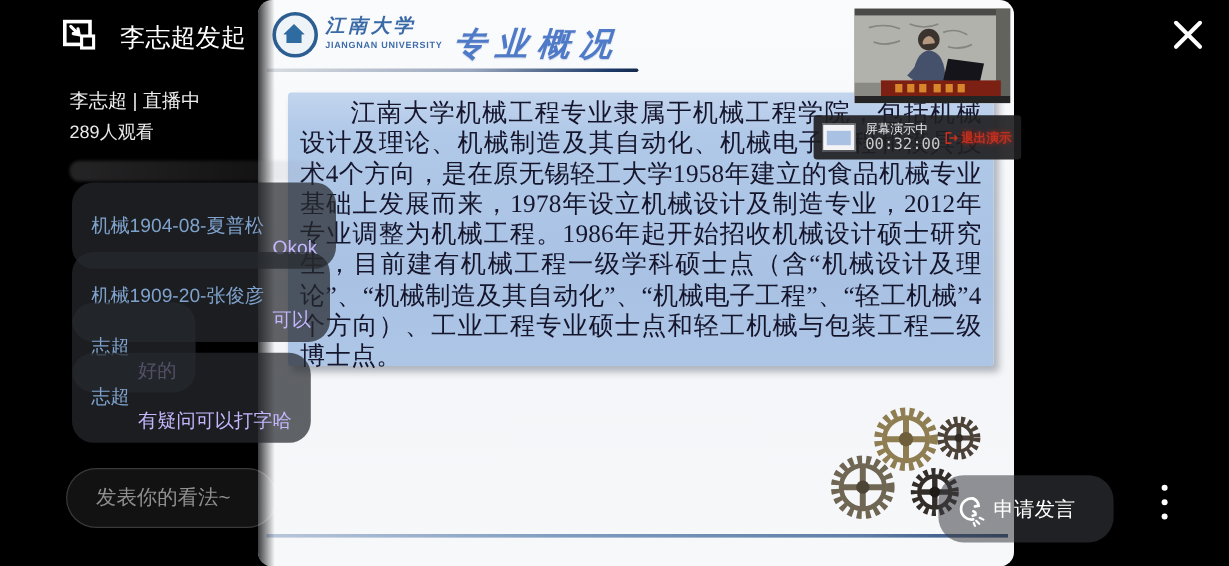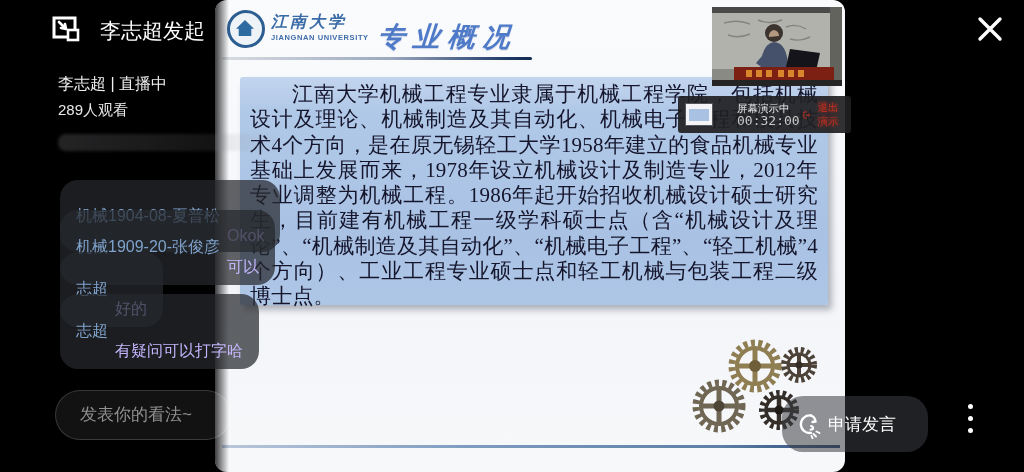--- a/index.html
+++ b/index.html
@@ -56,46 +56,46 @@
   
   #chat{left:0;top:0;width:520px;height:472px;z-index:5;pointer-events:none;}
   .chat-row{position:absolute;left:60px;display:inline-flex;align-items:center;gap:7px;
     padding:7px 16px;border-radius:18px;background:rgba(38,40,44,.72);
     font-size:16px;white-space:nowrap;pointer-events:auto;}
   .chat-user{color:#7fa2cc;}
   .chat-text{color:#c4b5fd;margin-top:40px;}
   .chat-faded{left:58px;top:134px;width:226px;height:17px;border-radius:8px;
     background:linear-gradient(90deg,rgba(130,130,135,.28),rgba(130,130,135,.14) 72%,rgba(130,130,135,0));
     filter:blur(1.5px);position:absolute;}
-  .row1{top:180px;text-align:center;}.row2{top:210px;}.row3{top:252px;}.row4{top:294px;}.row5{top:336px;}
+  .row1{top:152px;text-align:center;}.row2{top:210px;}.row3{top:252px;}.row4{top:294px;}.row5{top:336px;}
 
   
   .chat-input-wrap{left:55px;top:390px;width:176px;height:50px;border-radius:26px;z-index:6;
     background:rgba(255,255,255,.07);border:1px solid rgba(255,255,255,.17);box-sizing:border-box;}
   .chat-input{width:100%;height:100%;background:transparent;border:none;outline:none;
     color:#ddd;font-size:17px;padding:0 24px;box-sizing:border-box;
     font-family:"Liberation Sans",sans-serif;}
   .chat-input::placeholder{color:#8f8f8f;opacity:1;}
 
   
   #webcam{left:712px;top:7px;width:130px;height:79px;z-index:6;overflow:hidden;background:#9a9a96;}
 
   
   #share-bar{left:678px;top:96px;width:173px;height:37px;z-index:6;border-radius:3px;
     background:rgba(32,32,34,.92);display:flex;align-items:center;}
   .share-thumb{width:28px;height:23px;background:#f4f4f6;margin-left:7px;flex:0 0 auto;
     border:1px solid #55585e;box-sizing:border-box;position:relative;}
   .share-thumb-box{position:absolute;left:3px;top:5px;width:20px;height:12px;background:#a9c2e4;}
-  .share-info{margin-left:24px;line-height:12.5px;}
+  .share-info{margin-left:8px;line-height:12.5px;}
   .share-status{font-size:10.5px;color:#ececec;}
   .share-timer{font-size:13px;color:#c9c9c9;font-family:"DejaVu Sans Mono",monospace;}
   .share-exit{margin-left:auto;margin-right:6px;display:flex;align-items:center;gap:3px;
     color:#c2301f;font-size:10.5px;text-shadow:0 0 4px rgba(210,40,25,.9);
     background:none;border:none;padding:2px;cursor:pointer;
-    font-family:"Liberation Sans",sans-serif;filter:blur(.4px);}
+    font-family:"Liberation Sans",sans-serif;filter:blur(.4px);font-weight:bold;}
 
   
   .close-btn{left:972px;top:11px;width:36px;height:36px;z-index:8;background:none;border:none;padding:0;cursor:pointer;}
   .more-btn{left:958px;top:396px;width:24px;height:40px;z-index:8;background:none;border:none;cursor:pointer;}
   .more-btn span{display:block;width:5px;height:5px;border-radius:50%;background:#fff;margin:7px auto;}
 
   
   .speak-pill{left:782px;top:396px;width:146px;height:56px;border-radius:21px;z-index:7;
     background:rgba(58,61,66,.55);display:flex;align-items:center;gap:6px;
     border:none;cursor:pointer;padding:0 0 0 10px;box-sizing:border-box;}

